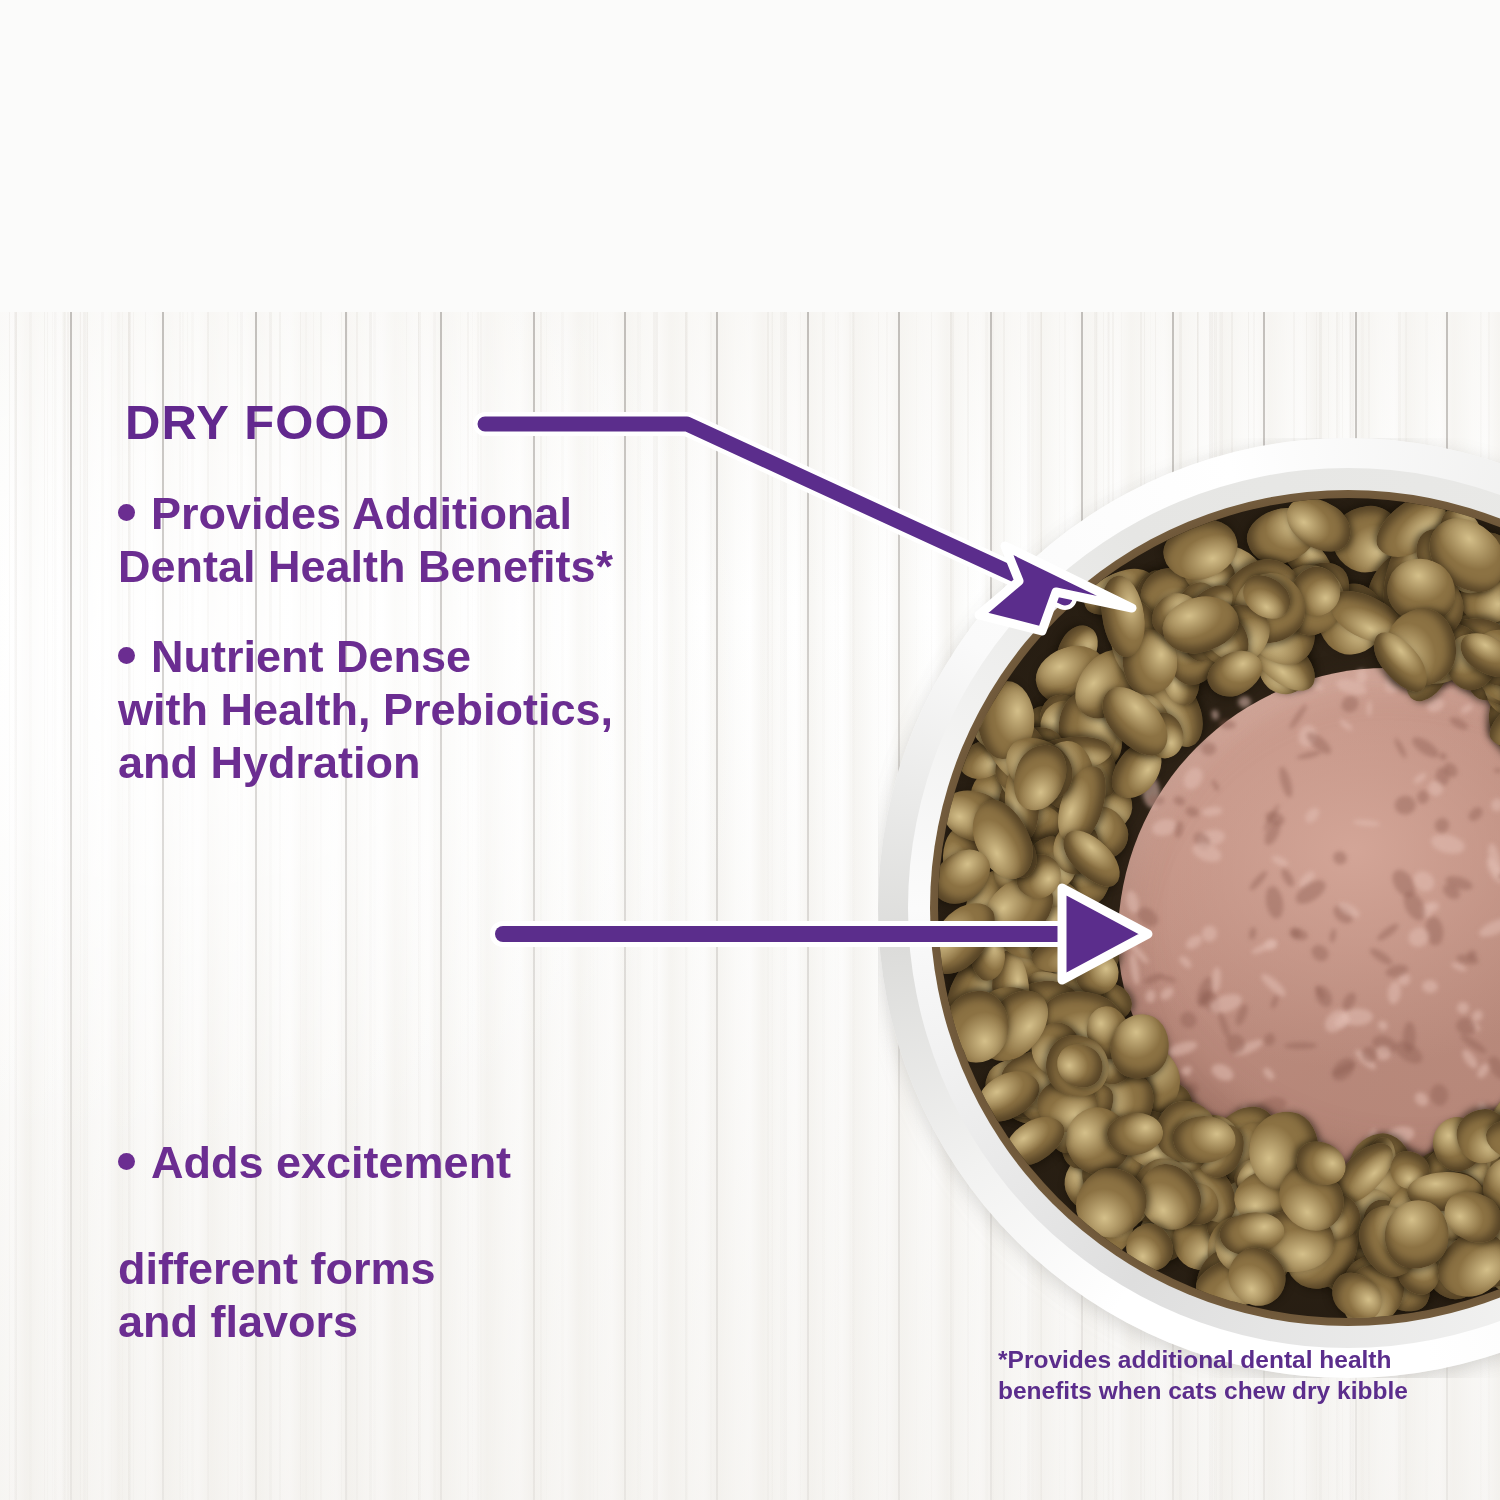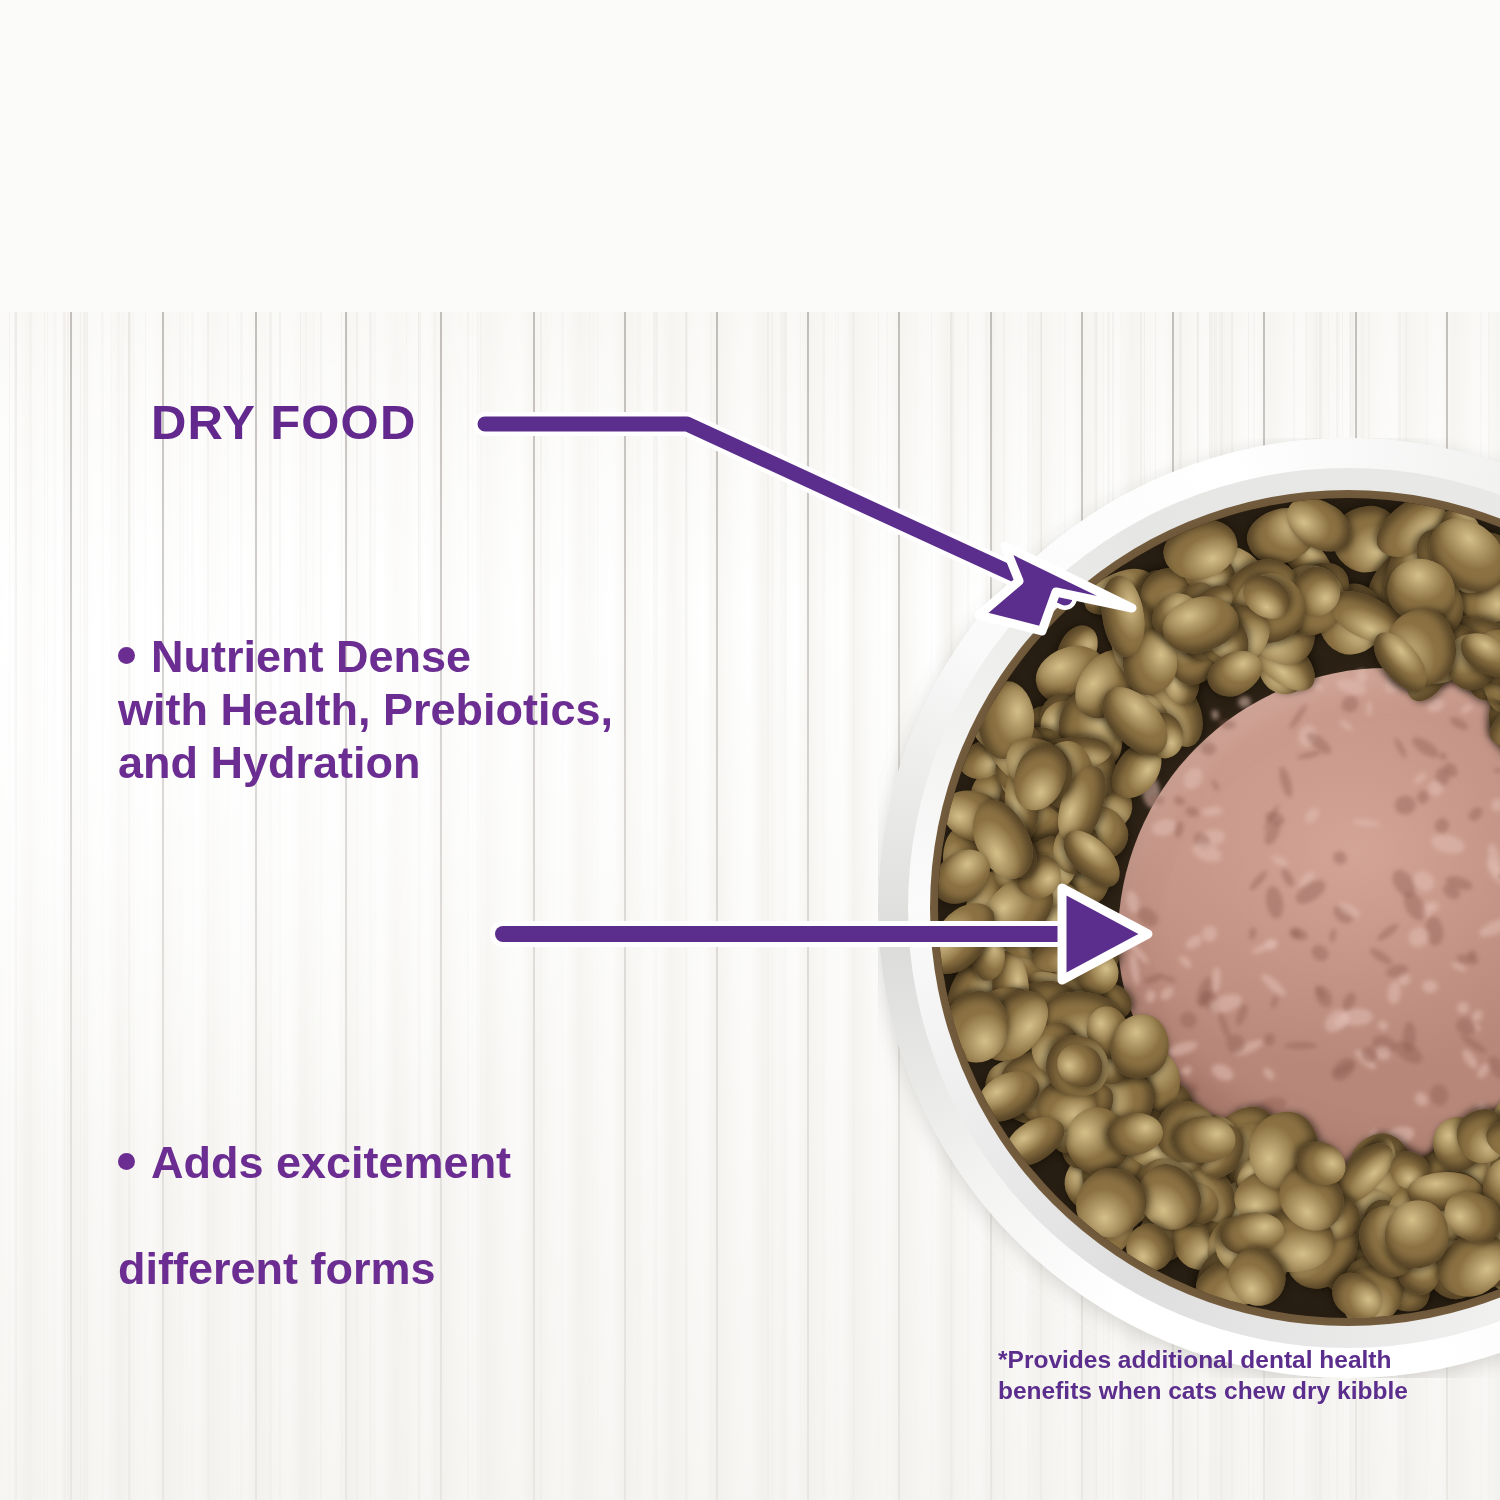--- a/index.html
+++ b/index.html
@@ -86,21 +86,21 @@
   .section-head {
     position:absolute;
     left:125px;
     color:#62288E;
     font-weight:bold;
     font-size:49px;
     letter-spacing:1.2px;
     line-height:1;
     white-space:nowrap;
   }
-  #dry-head  { top:398px;margin-left:26px; }
+  #dry-head  { top:398px; }
   #wet-head  { top:908px; }
 
   .bullet-block {
     position:absolute;
     left:118px;
     width:700px;
     color:#6B2D91;
     font-size:45px;
     font-weight:600;
     line-height:1.18;
@@ -917,33 +917,38 @@
       <path d="M 503 934 L 1085 934" fill="none" stroke="#ffffff" stroke-width="26" stroke-linecap="round"></path>
       <path d="M 503 934 L 1085 934" fill="none" stroke="#5B2D8C" stroke-width="16" stroke-linecap="round"></path>
       <polygon points="1148,934 1062,888 1062,980" fill="#5B2D8C" stroke="#ffffff" stroke-width="9" stroke-linejoin="round"></polygon>
     </g>
   </svg>
 
   <div class="copy">
 
     <div class="section-head" id="dry-head">DRY FOOD</div>
 
+    <div class="bullet-block" id="dry-b1">
+      <span class="dot"></span><span>Provides Additional</span><br>
+      <span>Dental Health Benefits*</span>
+    </div>
 
     <div class="bullet-block" id="dry-b2">
       <span class="dot"></span><span>Nutrient Dense</span><br>
       <span>with Health, Prebiotics,</span><br>
       <span>and Hydration</span>
     </div>
 
 
 
     <div class="bullet-block" id="wet-b2">
       <span class="dot"></span><span>Adds excitement</span><br>
       <br>
       <span>different forms</span><br>
+      <span>and flavors</span>
     </div>
   </div>
 
   <div class="footnote">
     <span>*Provides additional dental health</span><br>
     <span>benefits when cats chew dry kibble</span>
   </div>
 
 </div>
 

